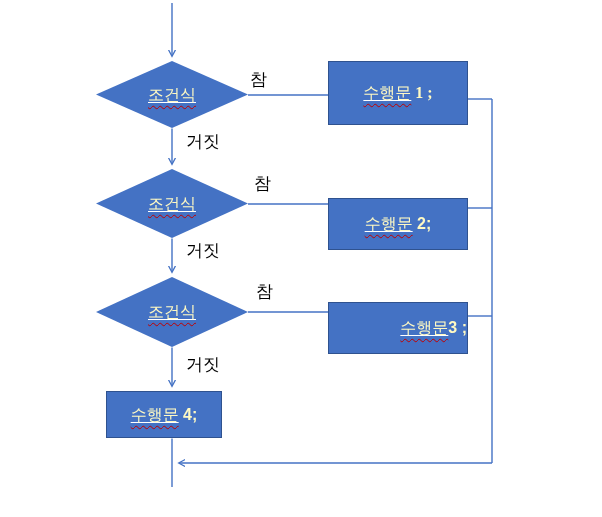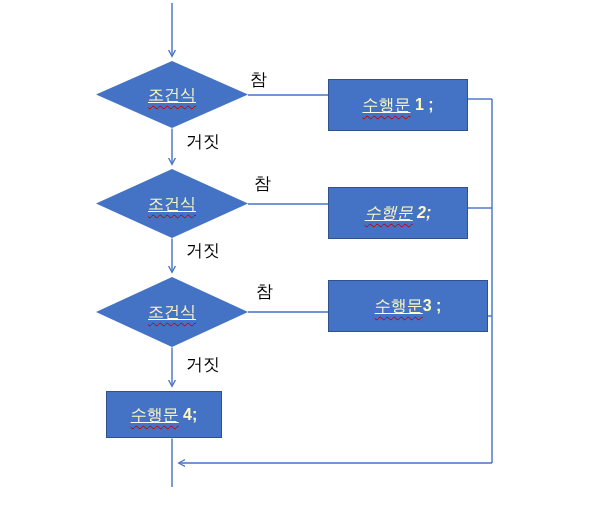--- a/index.html
+++ b/index.html
@@ -87,27 +87,27 @@
   <div class="shape diamond" style="left:96px;top:61px;width:152px;height:67px;">
     <span class="shape-text spellcheck"><span class="uline">조건식</span></span>
   </div>
   <div class="shape diamond" style="left:96px;top:169px;width:152px;height:69px;">
     <span class="shape-text spellcheck"><span class="uline">조건식</span></span>
   </div>
   <div class="shape diamond" style="left:96px;top:277px;width:152px;height:70px;">
     <span class="shape-text spellcheck"><span class="uline">조건식</span></span>
   </div>
 
-  <div class="shape process" style="left:328px;top:79px;width:140px;height:52px;">
+  <div class="shape process" style="left:328px;top:61px;width:140px;height:64px;font-family:Liberation Serif, serif;">
     <span class="shape-text"><span class="spellcheck"><span class="uline">수행문</span></span><span class="num"> 1 ;</span></span>
   </div>
-  <div class="shape process" style="left:328px;top:187px;width:140px;height:52px;font-style:italic;">
+  <div class="shape process" style="left:328px;top:198px;width:140px;height:52px;">
     <span class="shape-text"><span class="spellcheck"><span class="uline">수행문</span></span><span class="num"> 2;</span></span>
   </div>
-  <div class="shape process" style="left:328px;top:280px;width:160px;height:52px;">
+  <div class="shape process" style="left:328px;top:302px;width:140px;height:52px;justify-content:flex-end;">
     <span class="shape-text"><span class="spellcheck"><span class="uline">수행문</span></span><span class="num">3 ;</span></span>
   </div>
   <div class="shape process" style="left:106px;top:391px;width:116px;height:47px;">
     <span class="shape-text"><span class="spellcheck"><span class="uline">수행문</span></span><span class="num"> 4;</span></span>
   </div>
 
   <div class="edge-label" style="left:250px;top:68px;">참</div>
   <div class="edge-label" style="left:186px;top:130px;">거짓</div>
 
   <div class="edge-label" style="left:254px;top:172px;">참</div>

